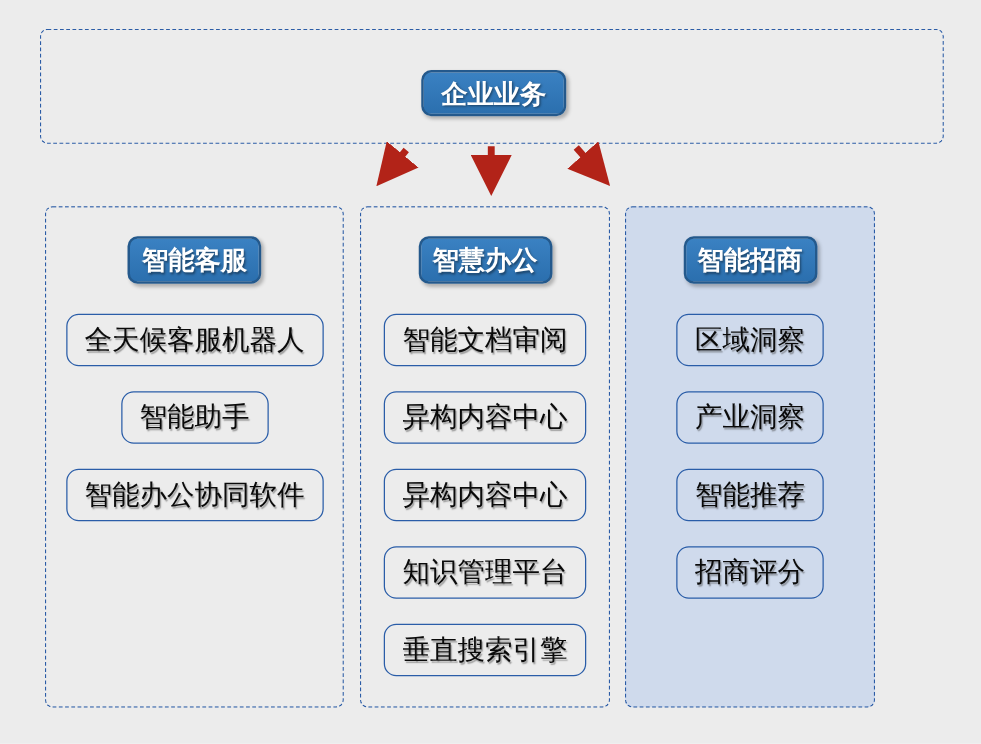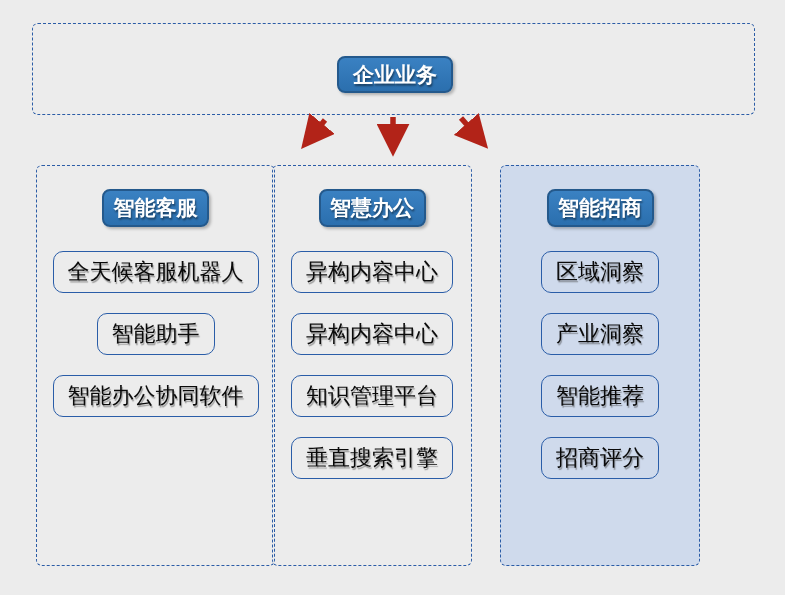--- a/index.html
+++ b/index.html
@@ -63,21 +63,21 @@
     top: 165px;
     height: 401px;
     border: 1.5px dashed #2B5CA6;
     border-radius: 6px;
     box-sizing: border-box;
     display: flex;
     flex-direction: column;
     align-items: center;
   }
   .col-1 { left: 36px;  width: 239px; }
-  .col-2 { left: 272px; width: 200px; }
+  .col-2 { left: 288px; width: 200px; }
   .col-3 { left: 500px; width: 200px; background: #CFDAEC; text-align: center; }
 
   .col-header {
     margin-top: 23px;
     height: 38px;
     min-width: 107px;
     padding: 0 0;
     flex: 0 0 auto;
   }
 
@@ -122,20 +122,21 @@
 
   <div class="column col-1">
     <div class="blue-node col-header">智能客服</div>
     <div class="leaf-node">全天候客服机器人</div>
     <div class="leaf-node">智能助手</div>
     <div class="leaf-node">智能办公协同软件</div>
   </div>
 
   <div class="column col-2">
     <div class="blue-node col-header">智慧办公</div>
+    <div class="leaf-node">智能文档审阅</div>
     <div class="leaf-node">异构内容中心</div>
     <div class="leaf-node">异构内容中心</div>
     <div class="leaf-node">知识管理平台</div>
     <div class="leaf-node">垂直搜索引擎</div>
   </div>
 
   <div class="column col-3">
     <div class="blue-node col-header">智能招商</div>
     <div class="leaf-node">区域洞察</div>
     <div class="leaf-node">产业洞察</div>

